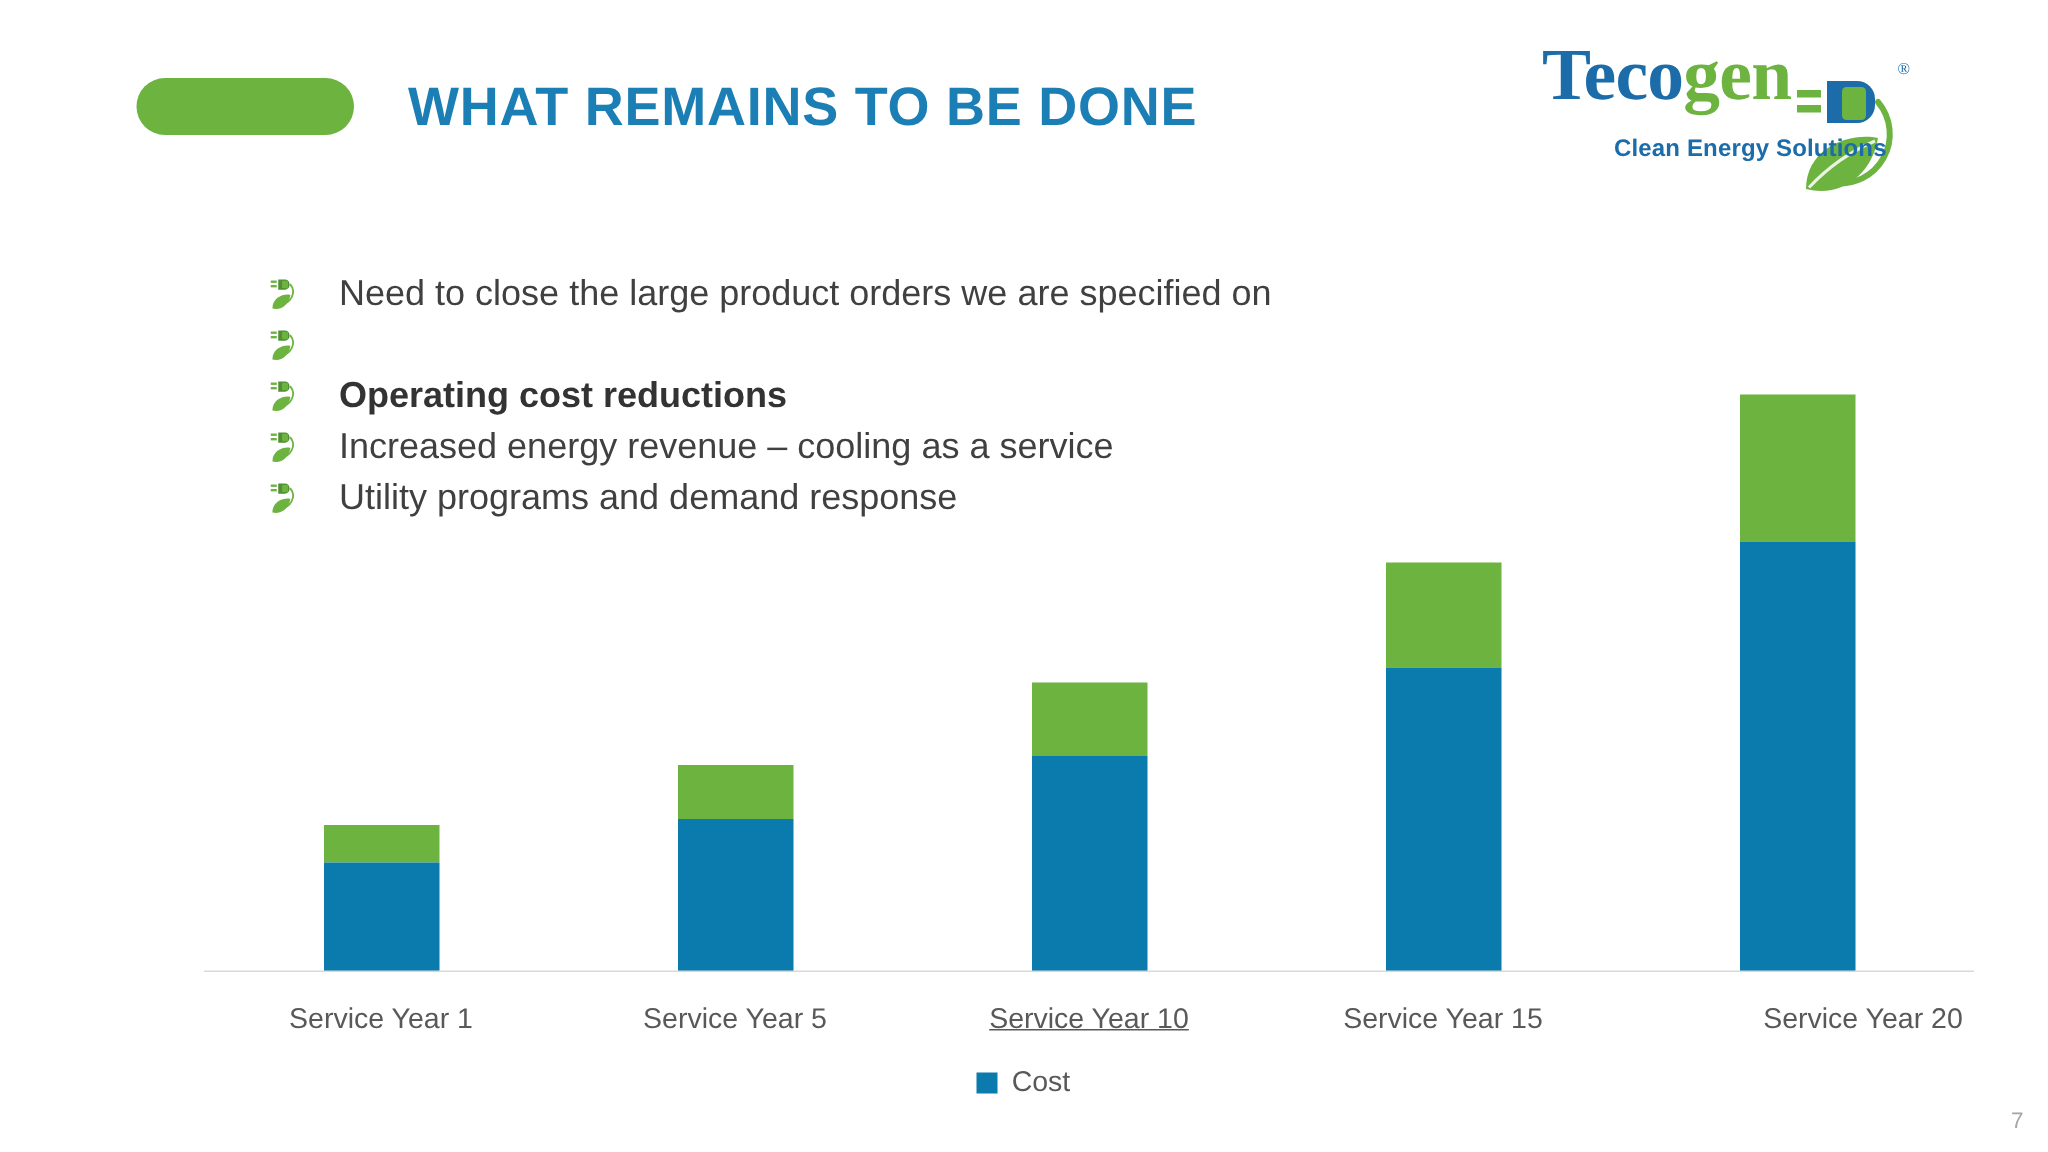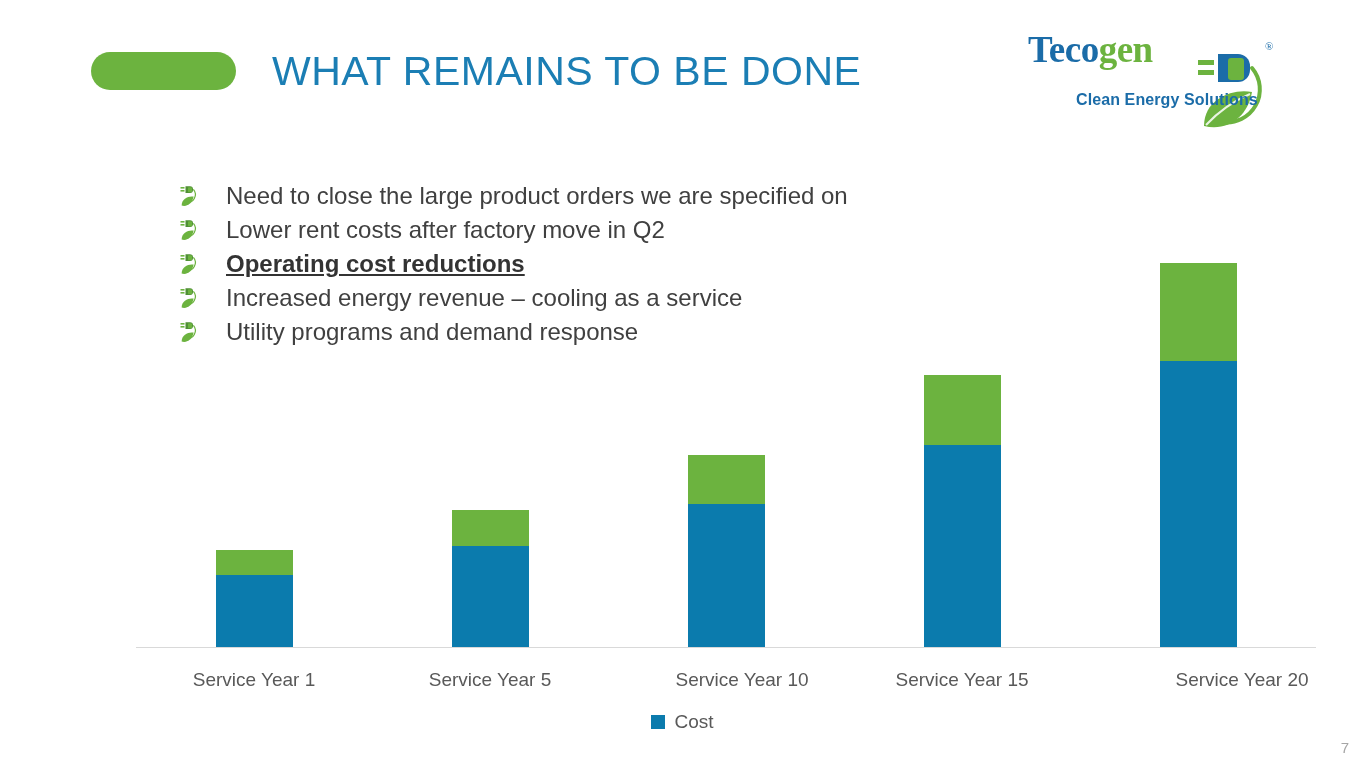--- a/index.html
+++ b/index.html
@@ -29,43 +29,43 @@
     top: 52px;
     width: 145px;
     height: 38px;
     background: #6CB33F;
     border-radius: 19px;
   }
   .slide-title {
     position: absolute;
     left: 272px;
     top: 43px;
-    font-size: 41px;
+    font-size: 36px;
     line-height: 56px;
     letter-spacing: 0.5px;
     color: #1B7EB4;
-    font-weight: 400;
+    font-weight: 700;
     white-space: nowrap;
     font-family: "Liberation Sans", sans-serif;
   }
 
   
   .logo {
     position: absolute;
     left: 1028px;
     top: 22px;
     width: 280px;
     height: 112px;
   }
   .logo-wordmark {
     position: absolute;
     left: 0px;
     top: 0px;
     font-family: "Liberation Serif", serif;
-    font-size: 37px;
+    font-size: 49px;
     line-height: 56px;
     font-weight: 700;
     letter-spacing: -0.5px;
     white-space: nowrap;
   }
   .logo-teco { color: #1B6CA8; }
   .logo-gen  { color: #6CB33F; }
   .logo-reg {
     position: absolute;
     left: 237px;
@@ -115,21 +115,20 @@
   }
   .bullet-text {
     font-size: 24px;
     line-height: 32px;
     color: #404040;
     white-space: nowrap;
     font-family: "Liberation Sans", sans-serif;
   }
   .bullet-text.emph {
     font-weight: 700;
-    text-decoration: underline;
     color: #333333;
   }
 
   
   .chart {
     position: absolute;
     left: 0px;
     top: 0px;
     width: 1365px;
     height: 768px;
@@ -265,21 +264,20 @@
       <span class="bullet-mark">
         <svg width="22" height="24" viewBox="0 0 22 24" xmlns="http://www.w3.org/2000/svg">
           <rect x="0.5" y="1" width="4" height="1.6" fill="#6CB33F"></rect>
           <rect x="0.5" y="4" width="4" height="1.6" fill="#6CB33F"></rect>
           <path d="M5.5 0.3 h4.5 a3 3 0 0 1 3 3 v0.8 a3 3 0 0 1 -3 3 h-4.5 z" fill="#4F8F35"></path>
           <rect x="8" y="1.2" width="4" height="5" rx="0.8" fill="#6CB33F"></rect>
           <path d="M13.4 3.4 a8 8 0 0 1 -7.2 13.1" fill="none" stroke="#6CB33F" stroke-width="1.2"></path>
           <path d="M1.6 19.6 C 1.6 12.4, 9 9.6, 13.6 10.6 C 12.6 16.8, 7.6 21.2, 1.6 19.6 Z" fill="#6CB33F"></path>
         </svg>
       </span>
-      <span class="bullet-text">Lower rent costs after factory move in Q2</span>
     </div>
     <div class="bullet-row">
       <span class="bullet-mark">
         <svg width="22" height="24" viewBox="0 0 22 24" xmlns="http://www.w3.org/2000/svg">
           <rect x="0.5" y="1" width="4" height="1.6" fill="#6CB33F"></rect>
           <rect x="0.5" y="4" width="4" height="1.6" fill="#6CB33F"></rect>
           <path d="M5.5 0.3 h4.5 a3 3 0 0 1 3 3 v0.8 a3 3 0 0 1 -3 3 h-4.5 z" fill="#4F8F35"></path>
           <rect x="8" y="1.2" width="4" height="5" rx="0.8" fill="#6CB33F"></rect>
           <path d="M13.4 3.4 a8 8 0 0 1 -7.2 13.1" fill="none" stroke="#6CB33F" stroke-width="1.2"></path>
           <path d="M1.6 19.6 C 1.6 12.4, 9 9.6, 13.6 10.6 C 12.6 16.8, 7.6 21.2, 1.6 19.6 Z" fill="#6CB33F"></path>
@@ -335,21 +333,21 @@
         </div>
         <div class="bar-group" style="left: 1023.5px;">
           <div class="seg-profit" style="height: 98.505px; background: rgb(108, 179, 63);"></div>
           <div class="seg-cost" style="height: 286.56px; background: rgb(11, 123, 173);"></div>
         </div>
       </div>
     <div class="axis-line"></div>
     <div class="cat-labels" id="cat-labels">
         <div class="cat-label" style="left: 0px;">Service Year 1</div>
         <div class="cat-label" style="left: 236px;">Service Year 5</div>
-        <div class="cat-label" style="left: 488px;">Service Year 10</div>
+        <div class="cat-label" style="left: 472px; text-decoration: underline;">Service Year 10</div>
         <div class="cat-label" style="left: 708px;">Service Year 15</div>
         <div class="cat-label" style="left: 988px; text-align: center;">Service Year 20</div>
       </div>
     <div class="legend" id="chart-legend">
         <div class="legend-item">
           <span class="legend-swatch" style="background: rgb(11, 123, 173);"></span>
           <span class="legend-label">Cost</span>
         </div>
       </div>
   </div>

